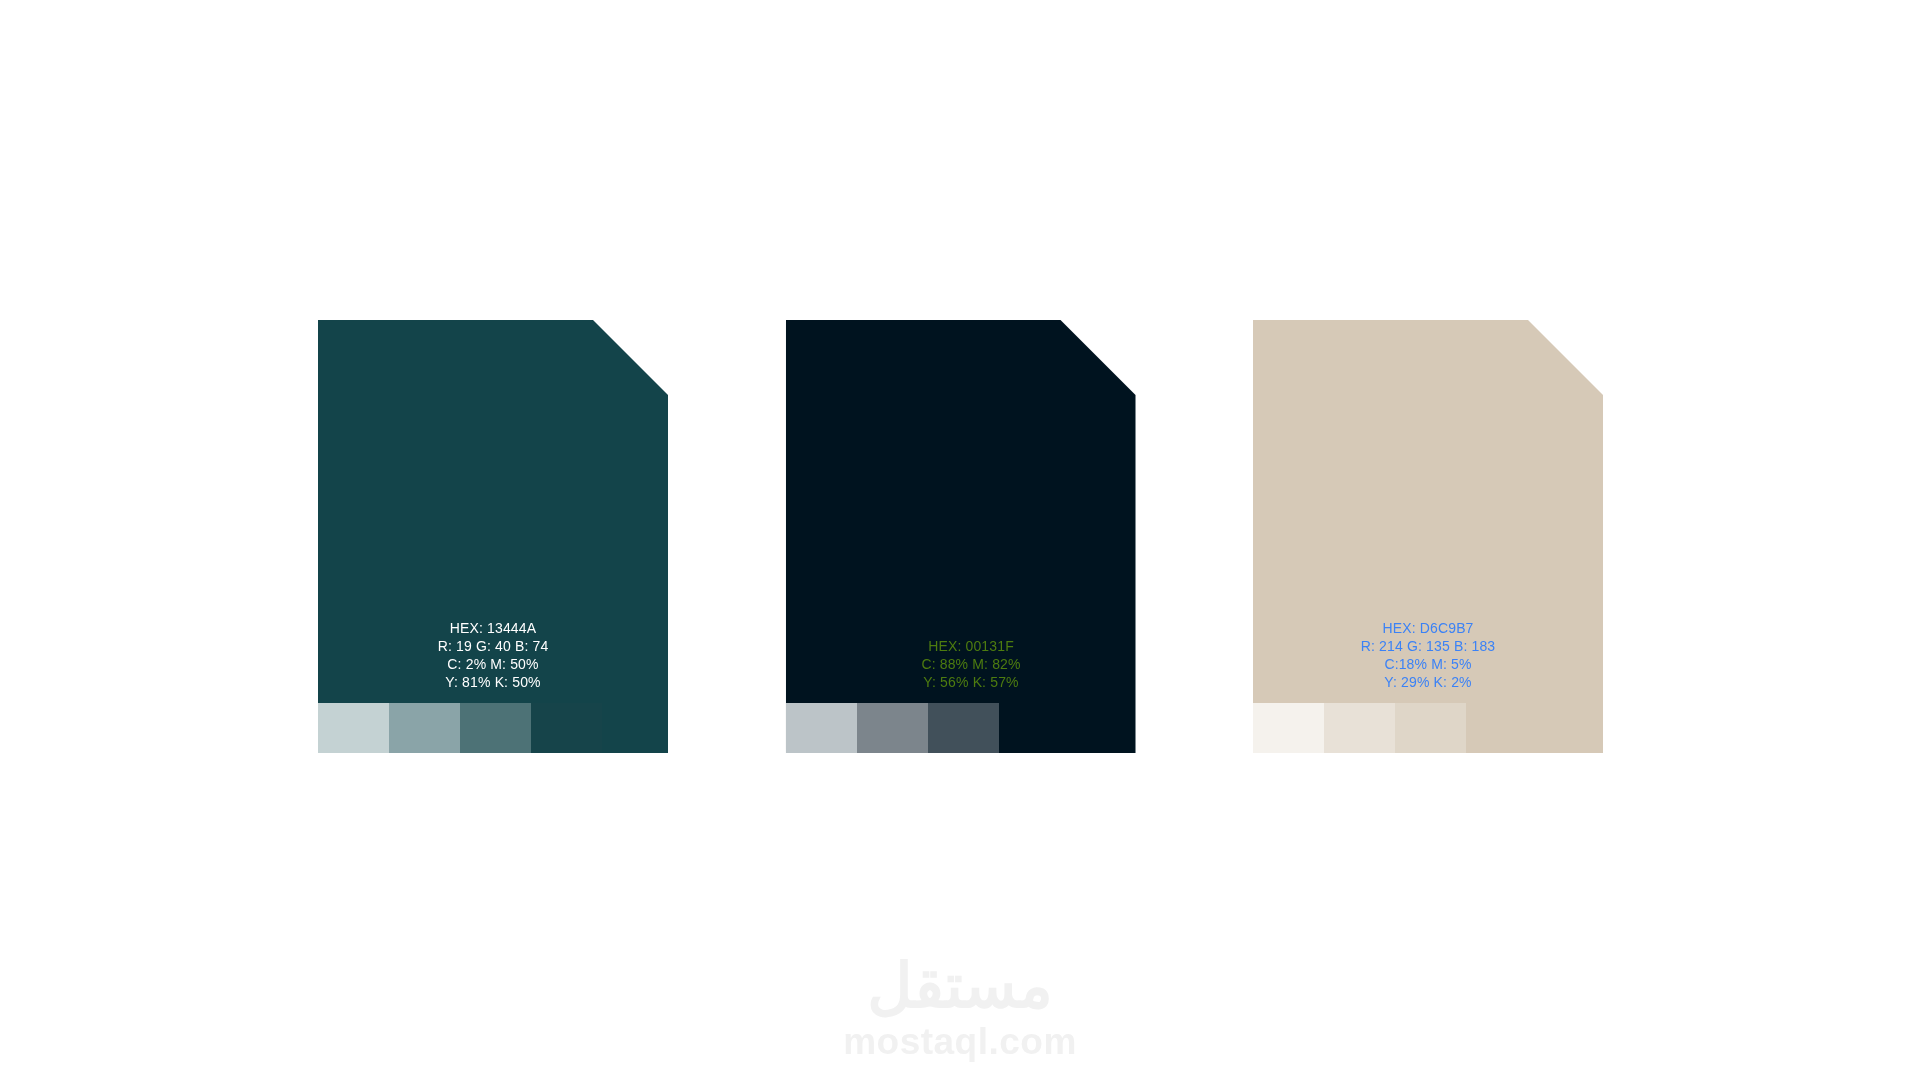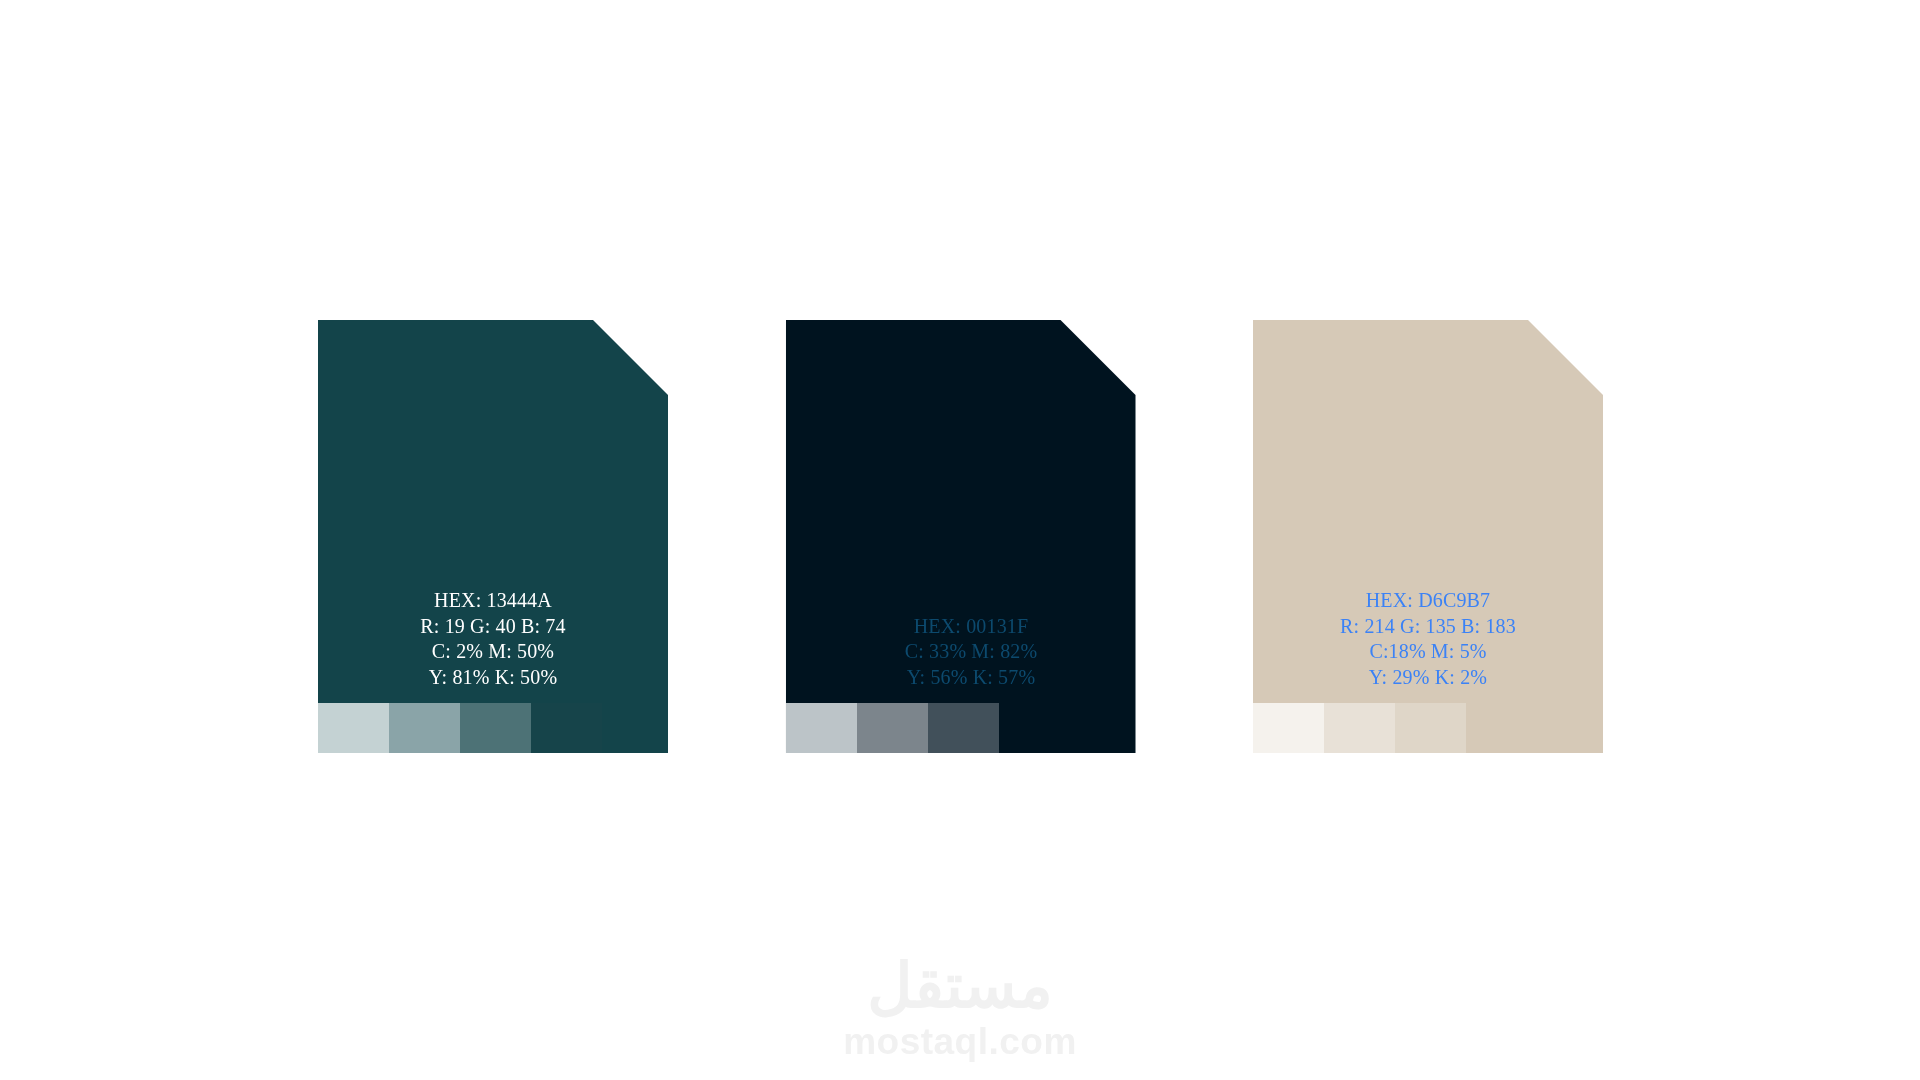--- a/index.html
+++ b/index.html
@@ -50,25 +50,25 @@
   }
 
   
   .card-info {
     position: absolute;
     left: 0;
     right: 0;
     bottom: 62px;
     text-align: center;
     color: #ffffff;
-    font-size: 20px;
+    font-size: 14px;
     line-height: 1.29;
     letter-spacing: 0.15px;
     white-space: nowrap;
-    font-family: Liberation Serif, serif;
+    font-family: Liberation Sans, sans-serif;
   }
   .card-info .line {
     display: block;
   }
 
   
   .tint-strip {
     position: absolute;
     left: 0;
     bottom: 0;
@@ -127,23 +127,23 @@
       <div class="tint-strip">
         <div class="tint" style="background: rgb(196, 210, 211);"></div>
         <div class="tint" style="background: rgb(138, 164, 168);"></div>
         <div class="tint" style="background: rgb(77, 114, 118);"></div>
         <div class="tint" style="background: rgb(22, 68, 74);"></div>
       </div>
     </div>
 
     <div class="swatch-card">
       <div class="card-body" style="background: rgb(0, 19, 31);"></div>
-      <div class="card-info" style="color: #0c4a6e; padding-left: 21px;">
+      <div class="card-info" style="color: #4d7c0f; padding-left: 21px;">
         <span class="line">HEX: 00131F</span>
-        <span class="line">C: 33% M: 82%</span>
+        <span class="line">C: 88% M: 82%</span>
         <span class="line">Y: 56% K: 57%</span>
       </div>
       <div class="tint-strip">
         <div class="tint" style="background: rgb(188, 196, 200);"></div>
         <div class="tint" style="background: rgb(124, 133, 140);"></div>
         <div class="tint" style="background: rgb(65, 80, 90);"></div>
         <div class="tint" style="background: rgb(0, 19, 31);"></div>
       </div>
     </div>
 

